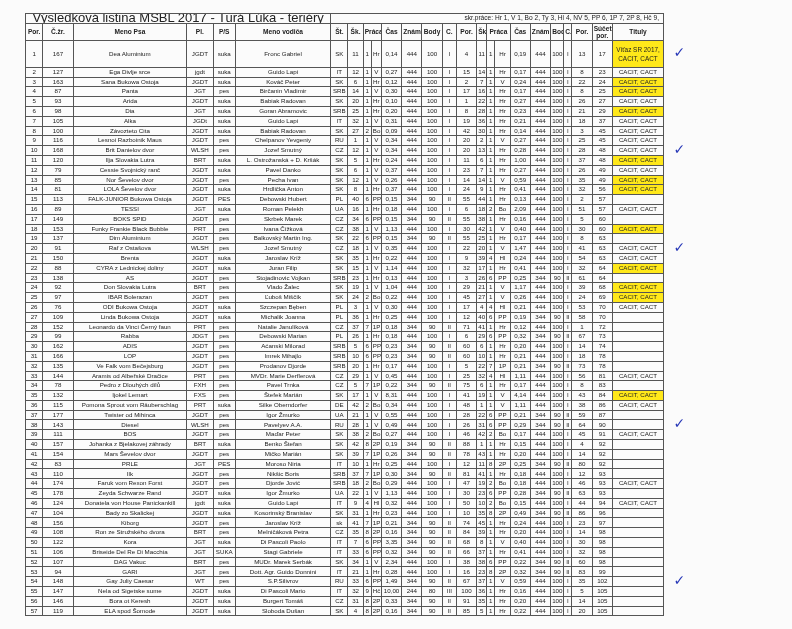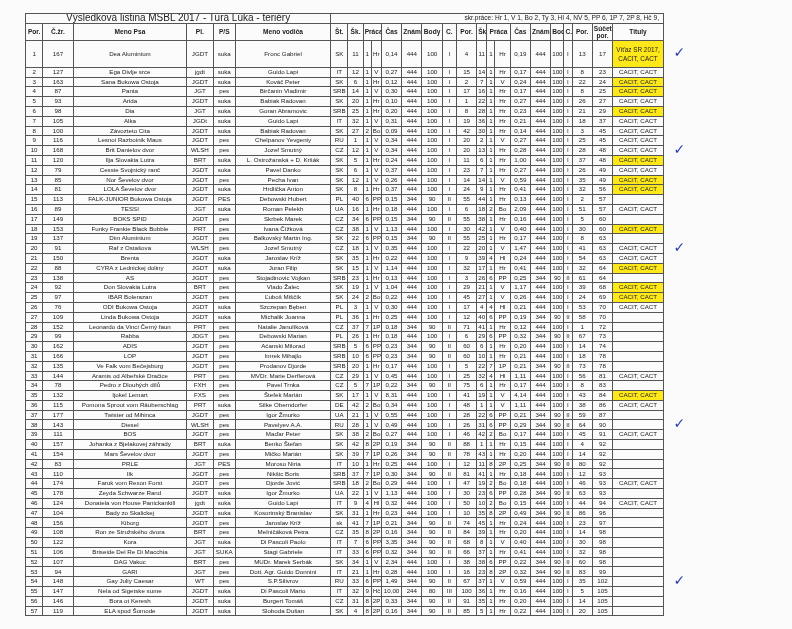--- a/index.html
+++ b/index.html
@@ -1,21 +1,21 @@
 <!DOCTYPE html>
 <html><head>
 <meta charset="utf-8">
 <style>
   html, body { margin:0; padding:0; background:#fbfbfb; }
   body { width:792px; height:629px; position:relative; overflow:hidden; font-family:"Liberation Sans", sans-serif; color:#222; }
   .sheet { position:absolute; left:25px; top:13px; width:639px; }
   table.res { border-collapse:collapse; table-layout:fixed; width:639px; font-size:6.2px; }
   table.res td, table.res th { border:1px solid #555; padding:0 1px; height:8.8px; line-height:8.6px; white-space:nowrap; overflow:hidden; text-align:center; font-weight:normal; }
   table.res th { font-weight:bold; font-size:6.6px; height:16px; }
-  .title-row td { height:18px; font-weight:bold; font-size:10px; }
+  .title-row td { height:18px; font-weight:bold; font-size:13px; }
   .title-row td.key { font-weight:normal; text-align:right; padding-right:4px; font-size:6.6px; }
   td.l { text-align:left; padding-left:2px; }
   td.b { font-weight:bold; }
   td.st { font-weight:bold; text-align:left; padding-left:2px; }
   td.yel { background:#ffe81a; }
   td.tit { text-align:left; padding-left:2px; }
   tr.first td { height:26px; line-height:9px; }
   tr.first td.tit { white-space:normal; font-size:6.4px; }
   .check { position:absolute; color:#2a3ab8; font-size:14px; font-family:"DejaVu Sans", sans-serif; }
 </style>

